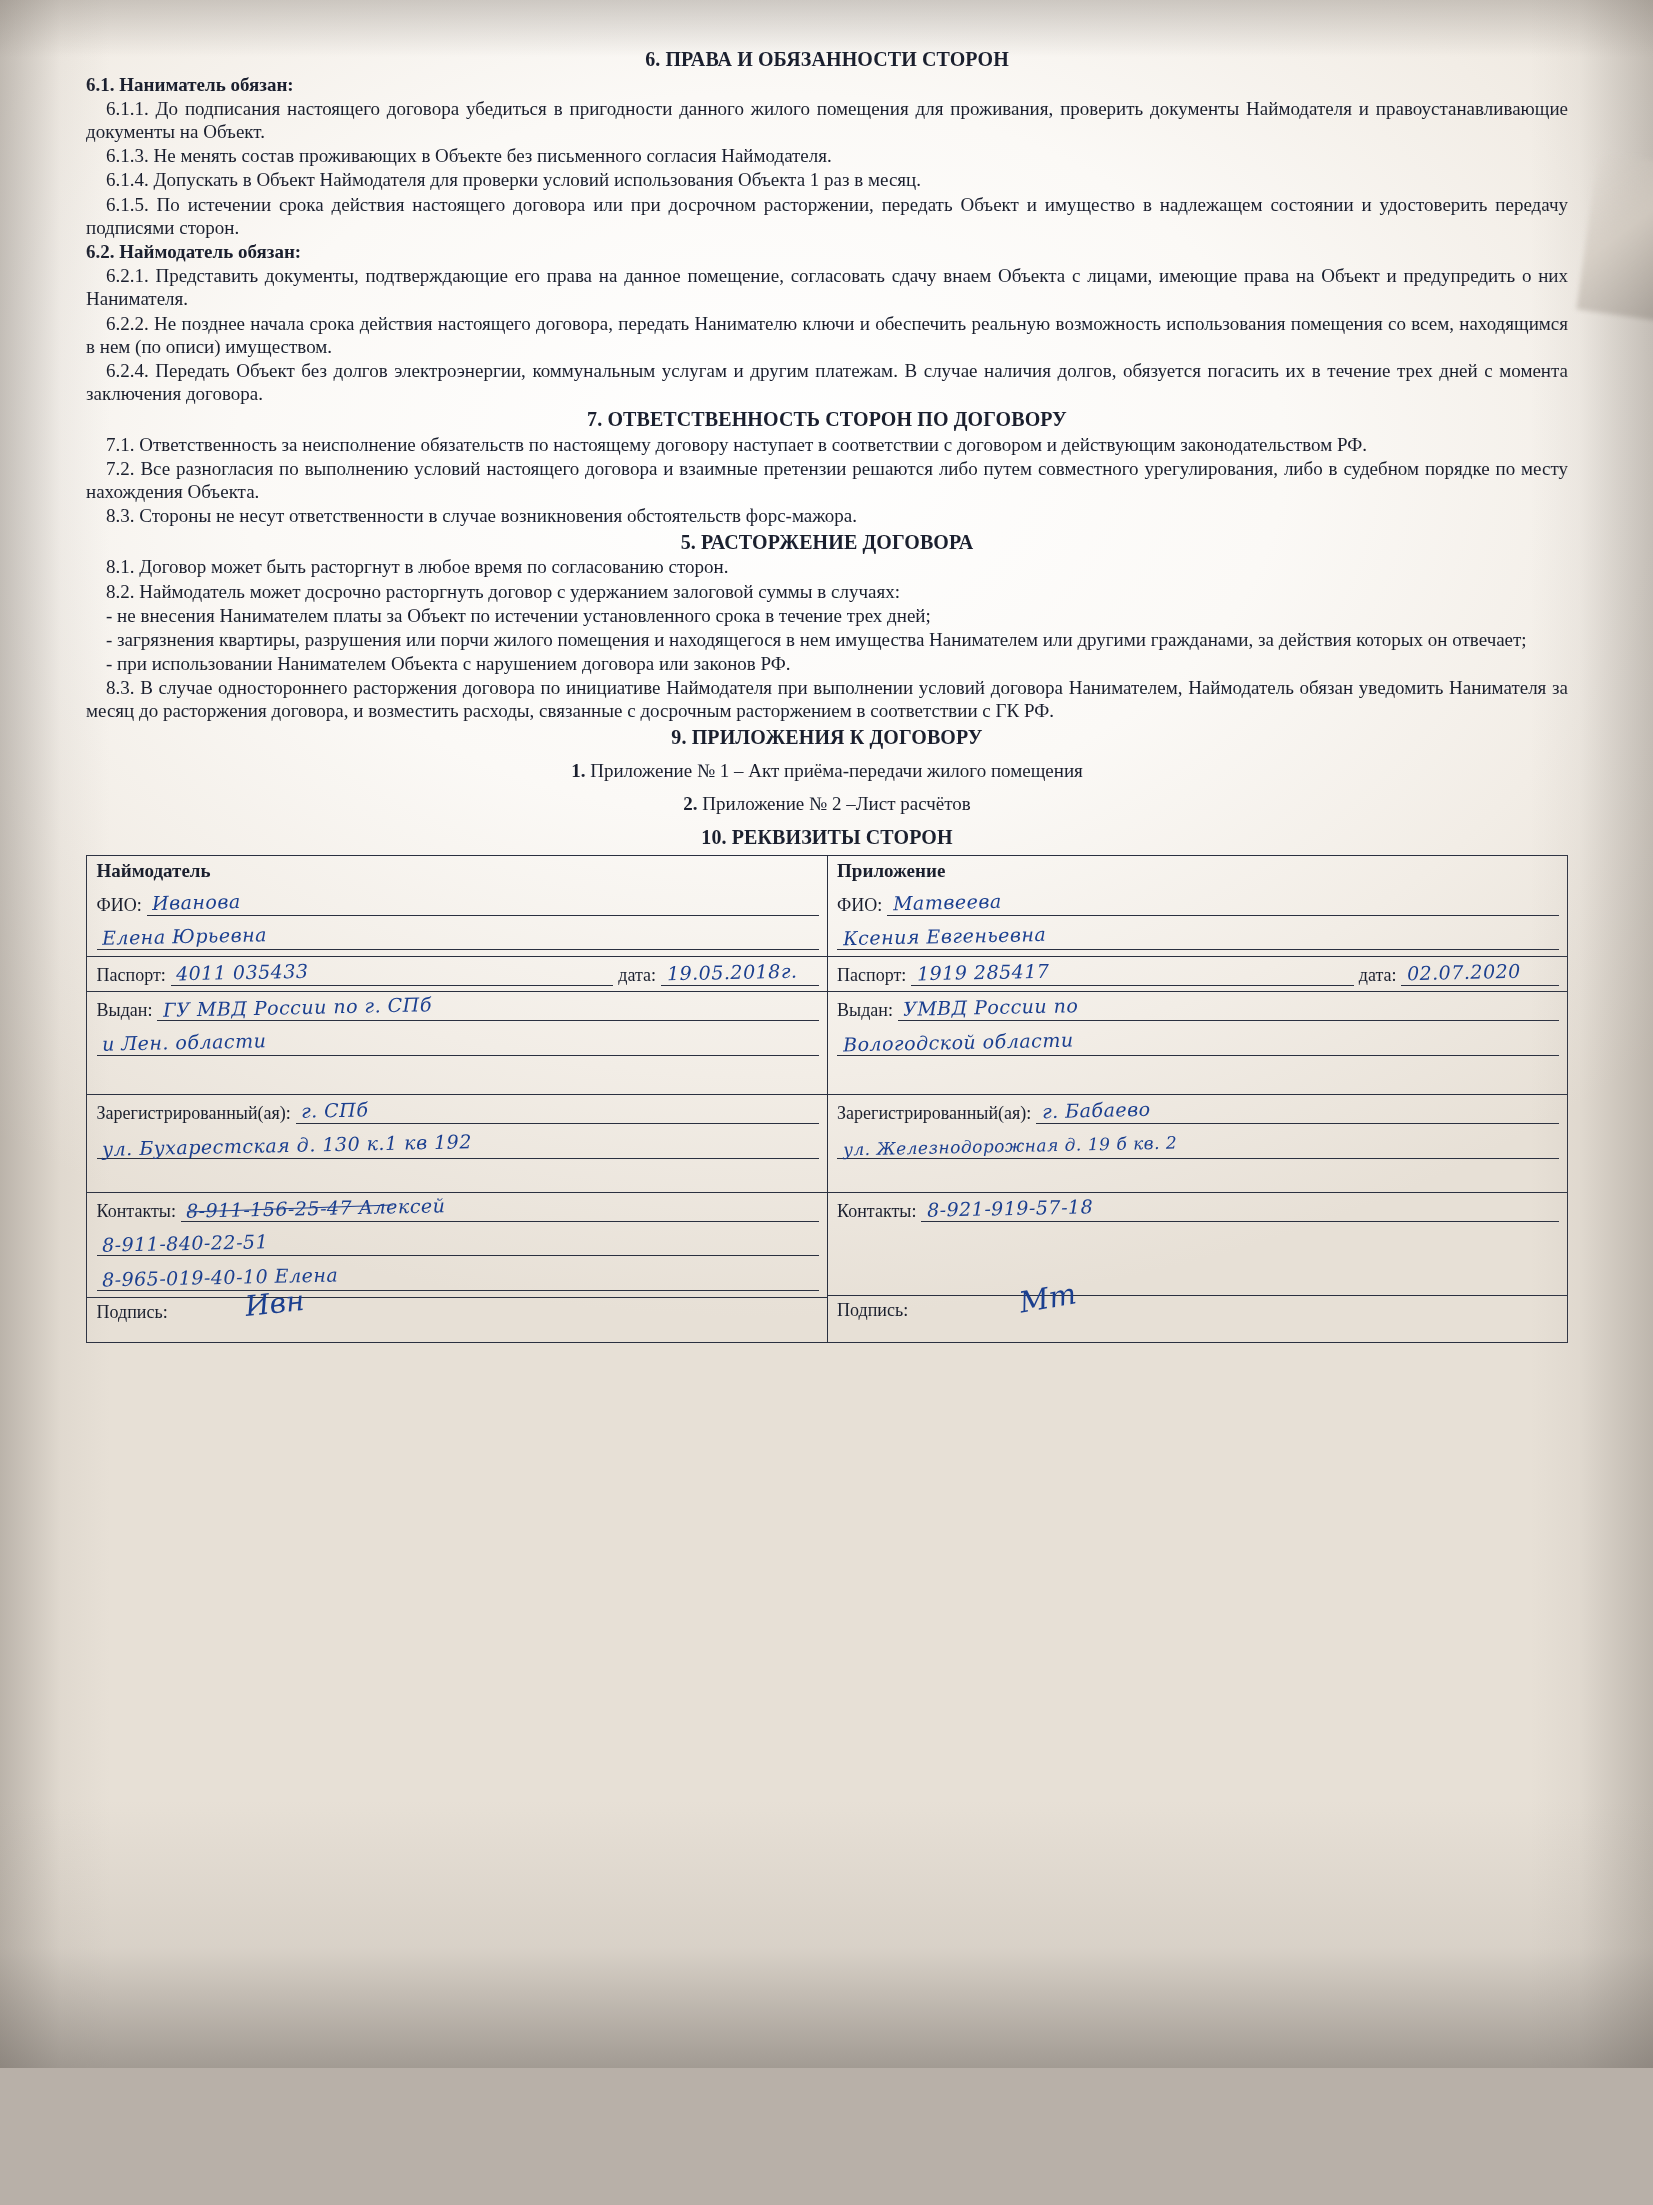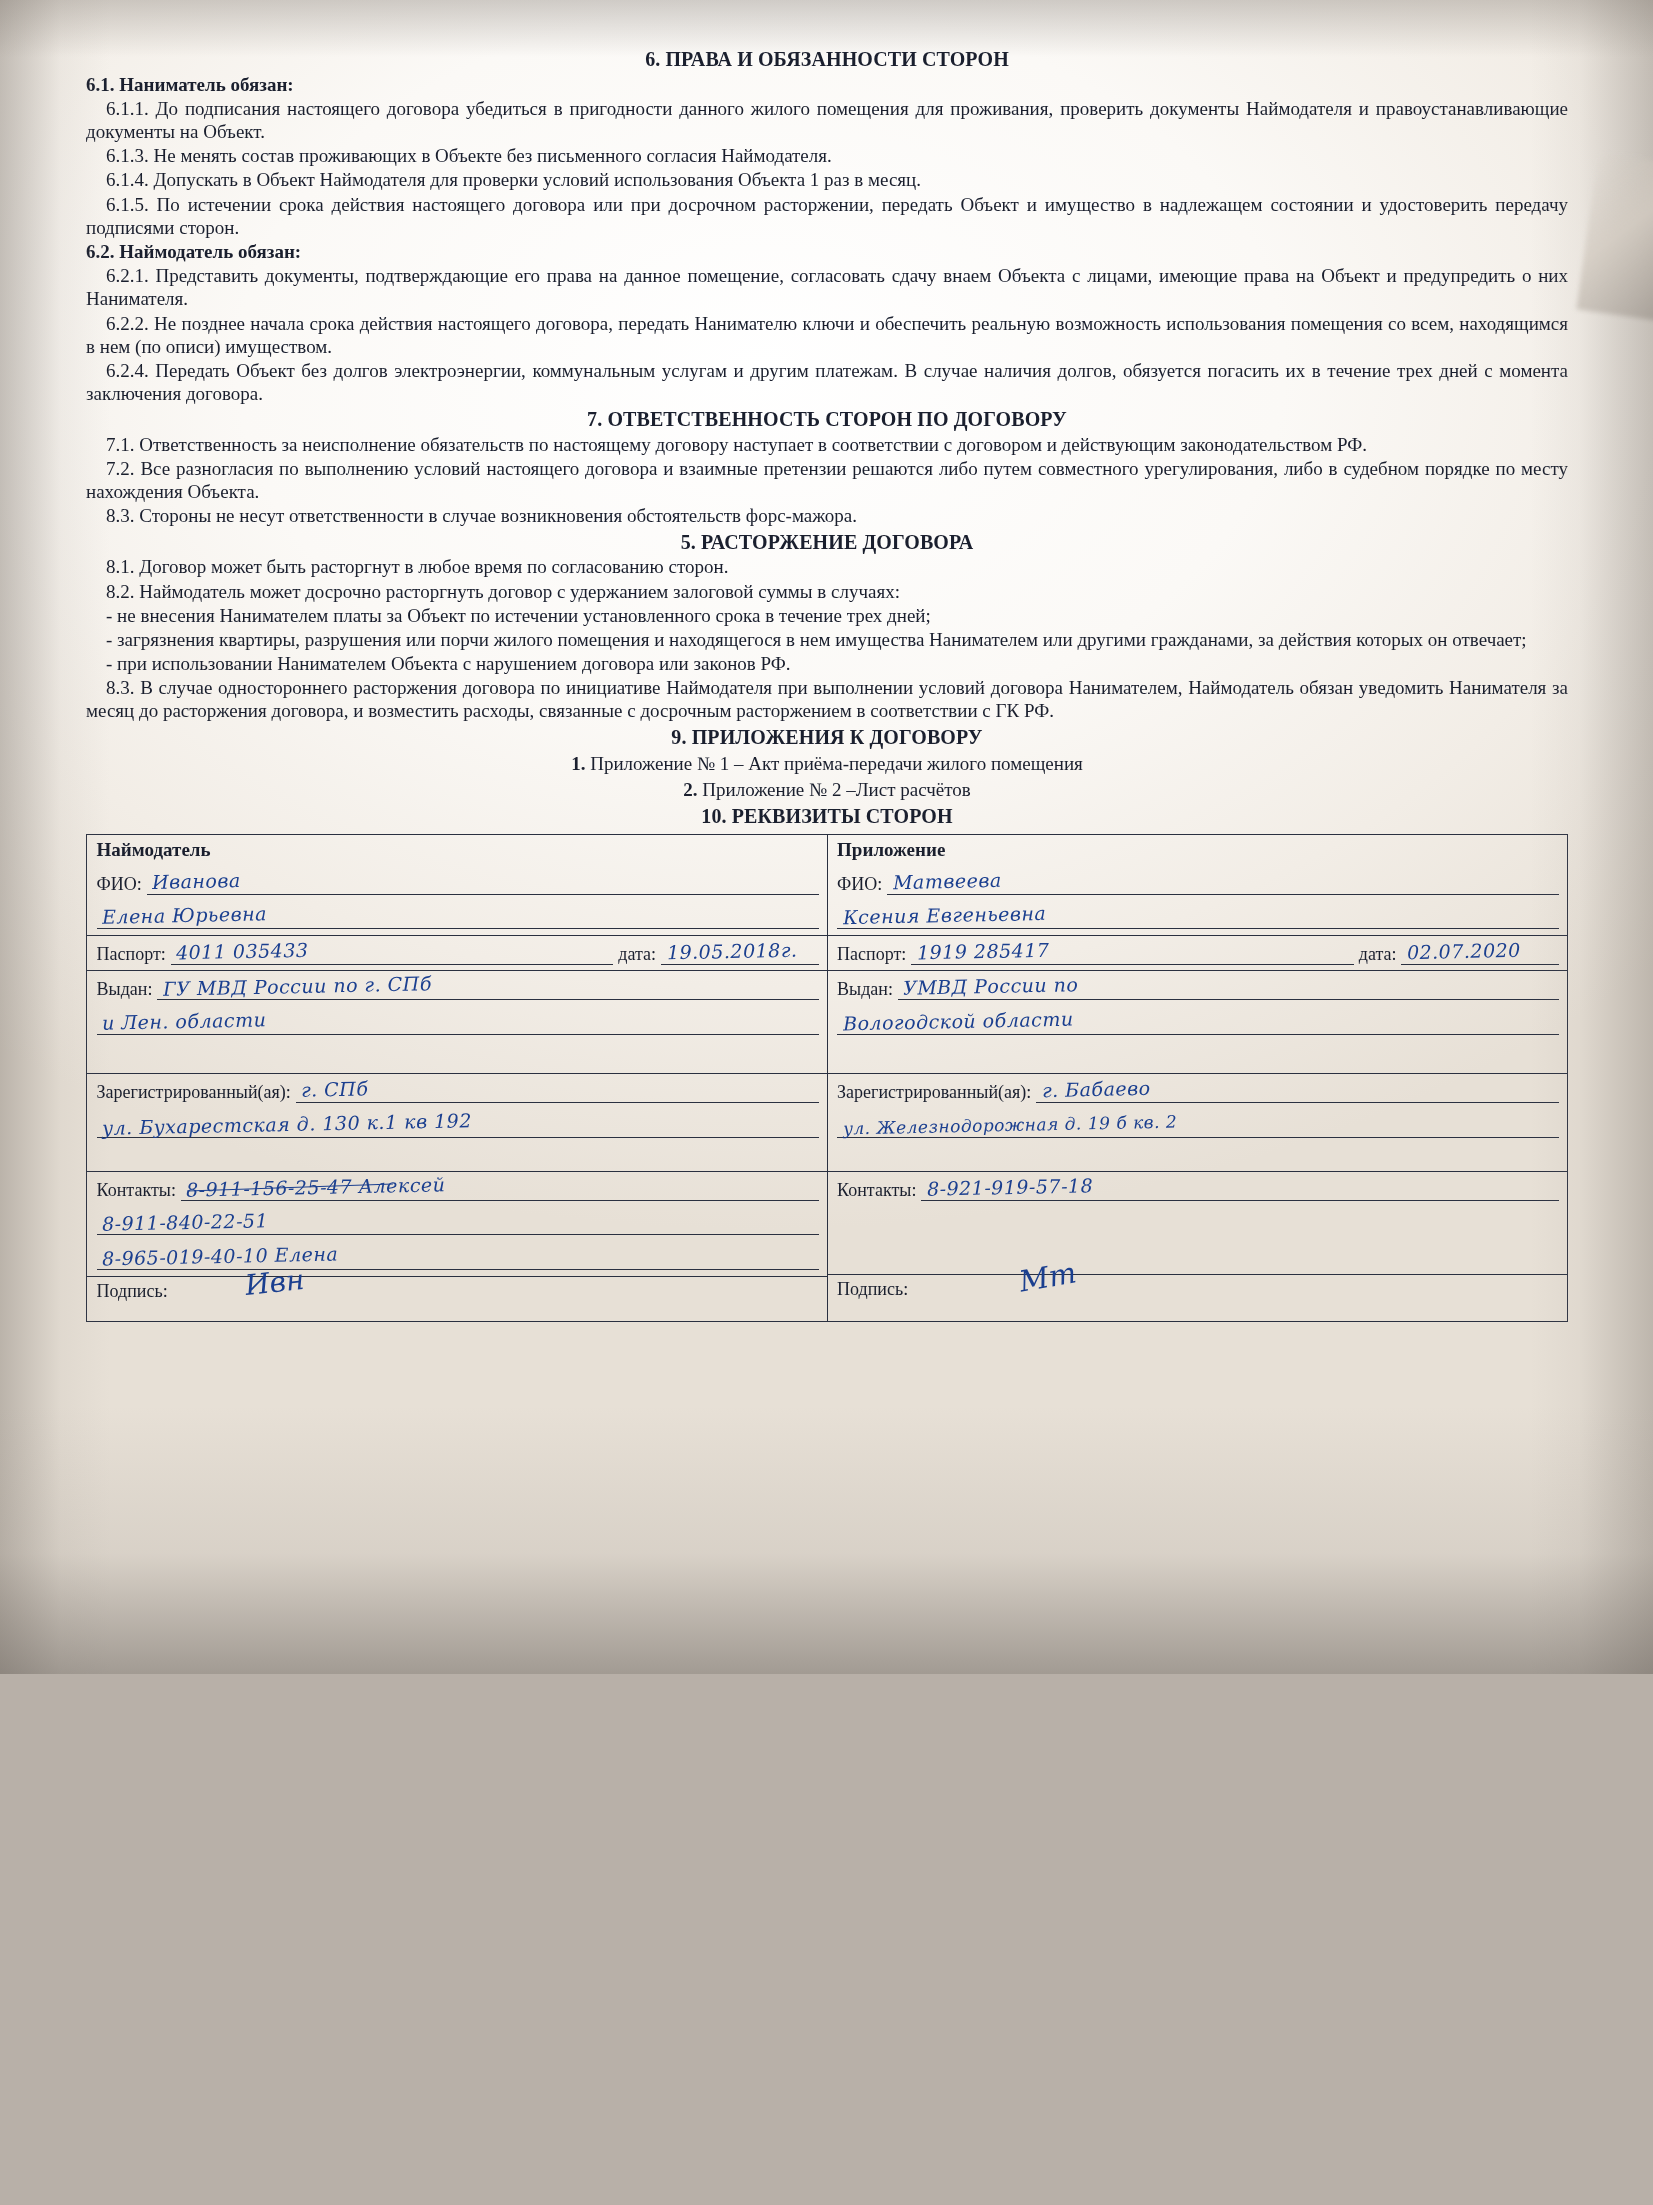--- a/index.html
+++ b/index.html
@@ -3,21 +3,21 @@
 <meta charset="utf-8">
 <style>
   html, body {
     margin: 0;
     padding: 0;
     background: #b8b0a8;
   }
   .page {
     position: relative;
     width: 1654px;
-    height: 1674px;
+    height: 2068px;
     background: #ffffff;
     overflow: hidden;
     font-family: "Liberation Serif", serif;
     color: #1a1f2e;
   }
   
   .paper {
     position: absolute;
     inset: 0;
     background:
@@ -81,21 +81,21 @@
   }
   p.noind { text-indent: 0; }
   b { font-weight: bold; }
 
   .app-list {
     margin: 1px 0 0 0;
     text-align: center;
   }
   .app-list p {
     font-size: 19px;
-    margin: 4px 0;
+    margin: 11px 0;
     text-indent: 0;
   }
 
   
   .req-table {
     margin-top: 6.7px;
     width: 100%;
     border-collapse: collapse;
     table-layout: fixed;
   }

